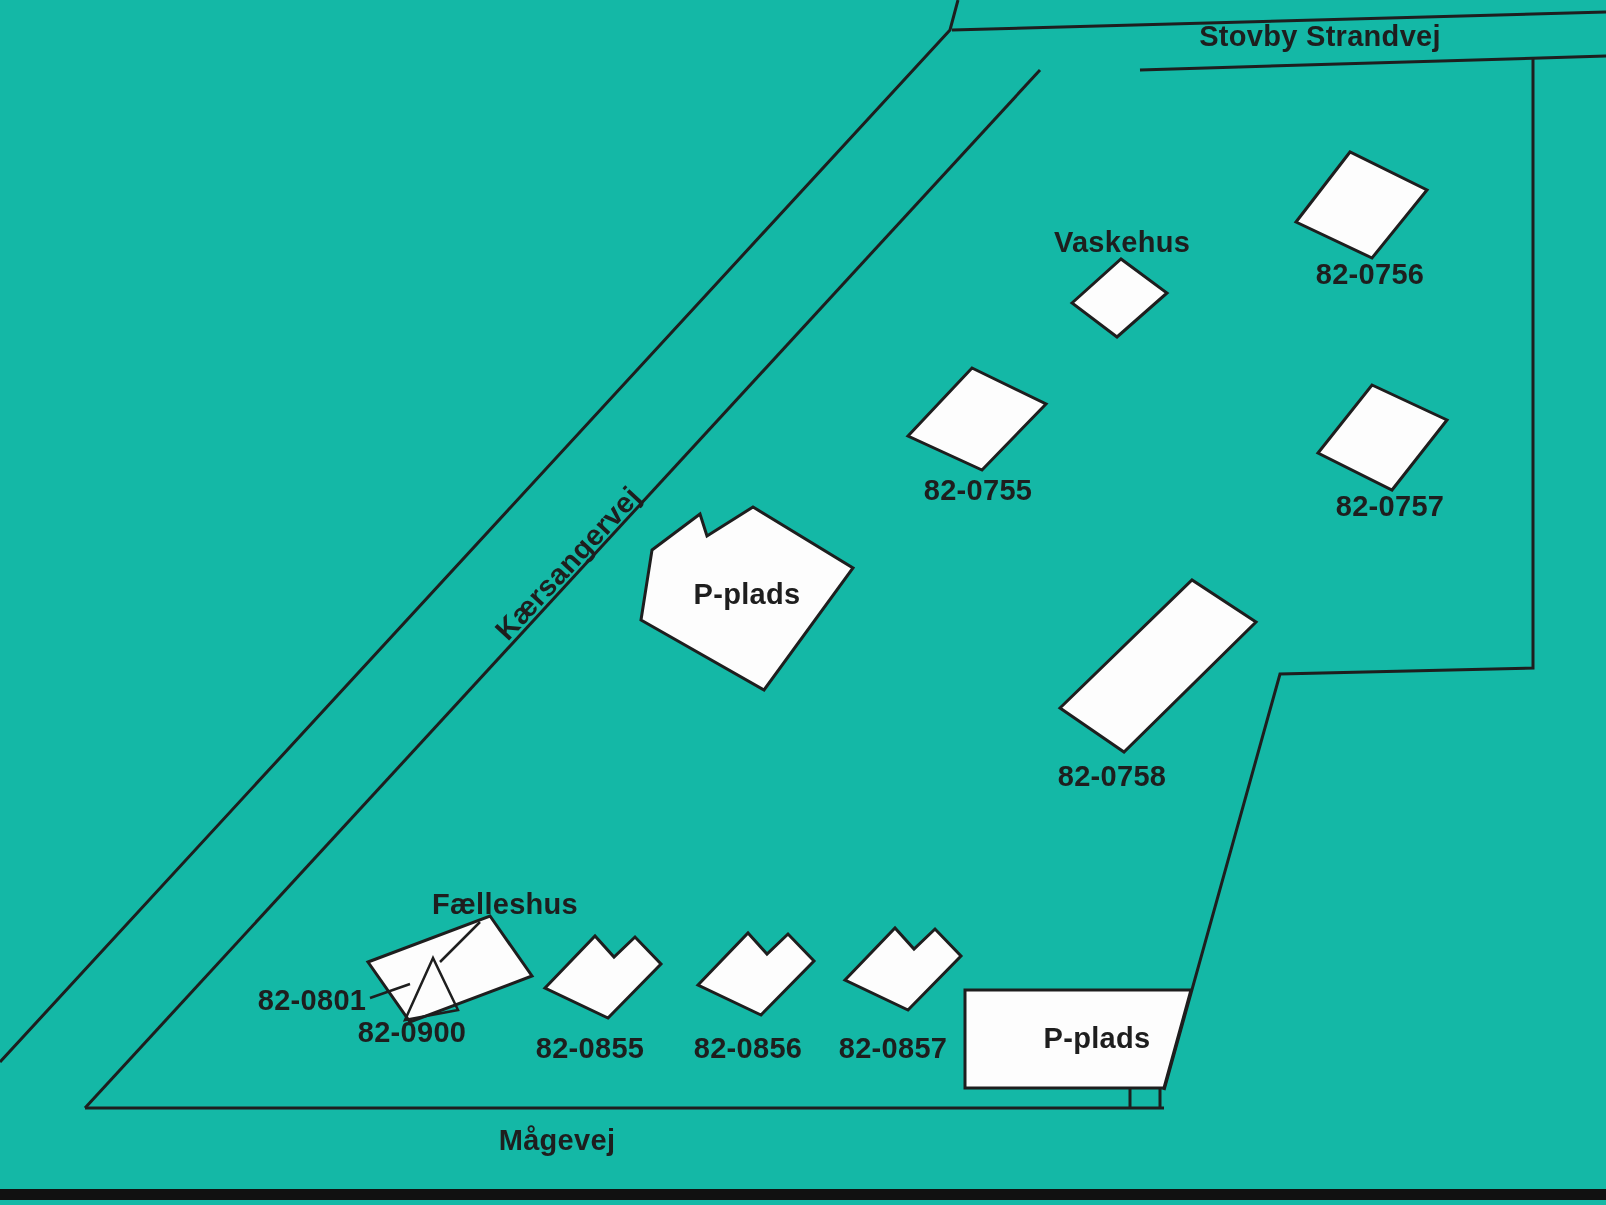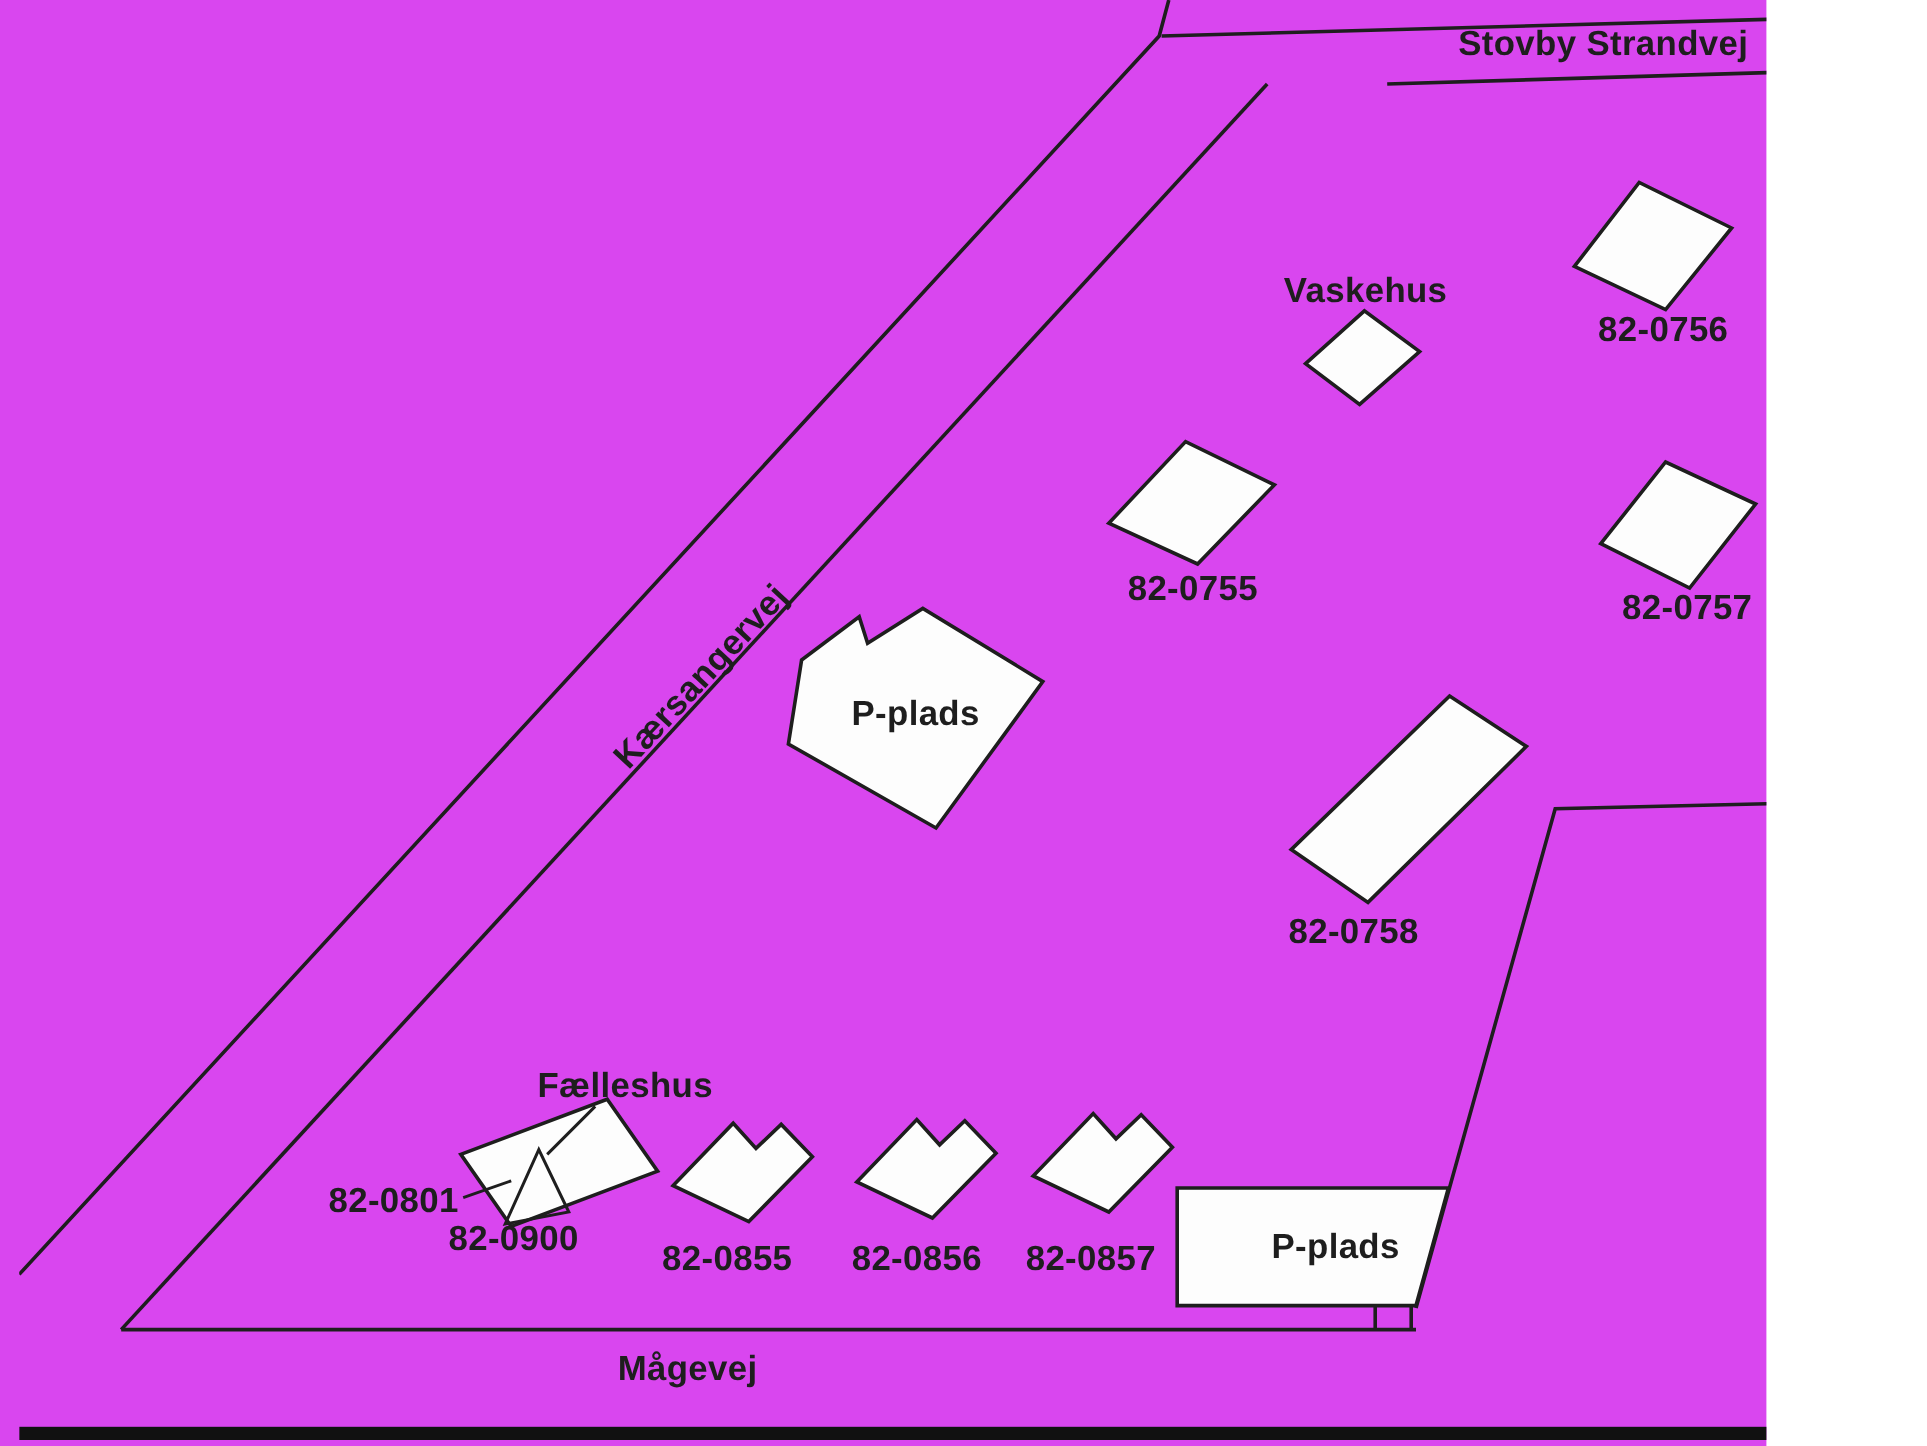--- a/index.html
+++ b/index.html
@@ -2,25 +2,24 @@
 <html><head>
 <meta charset="utf-8">
 <style>
   html, body {
     margin: 0;
     padding: 0;
     background: #ffffff;
   }
   .stage {
     position: relative;
-    width: 1456px;
+    width: 1606px;
     height: 1205px;
-    background: #d946ef;
+    background: #14b8a6;
     overflow: hidden;
-    padding-left: 16px;
   }
   svg { display: block; }
   .line {
     fill: none;
     stroke: #1e1e1e;
     stroke-width: 3;
     stroke-linejoin: miter;
     stroke-linecap: butt;
   }
   .bld {

